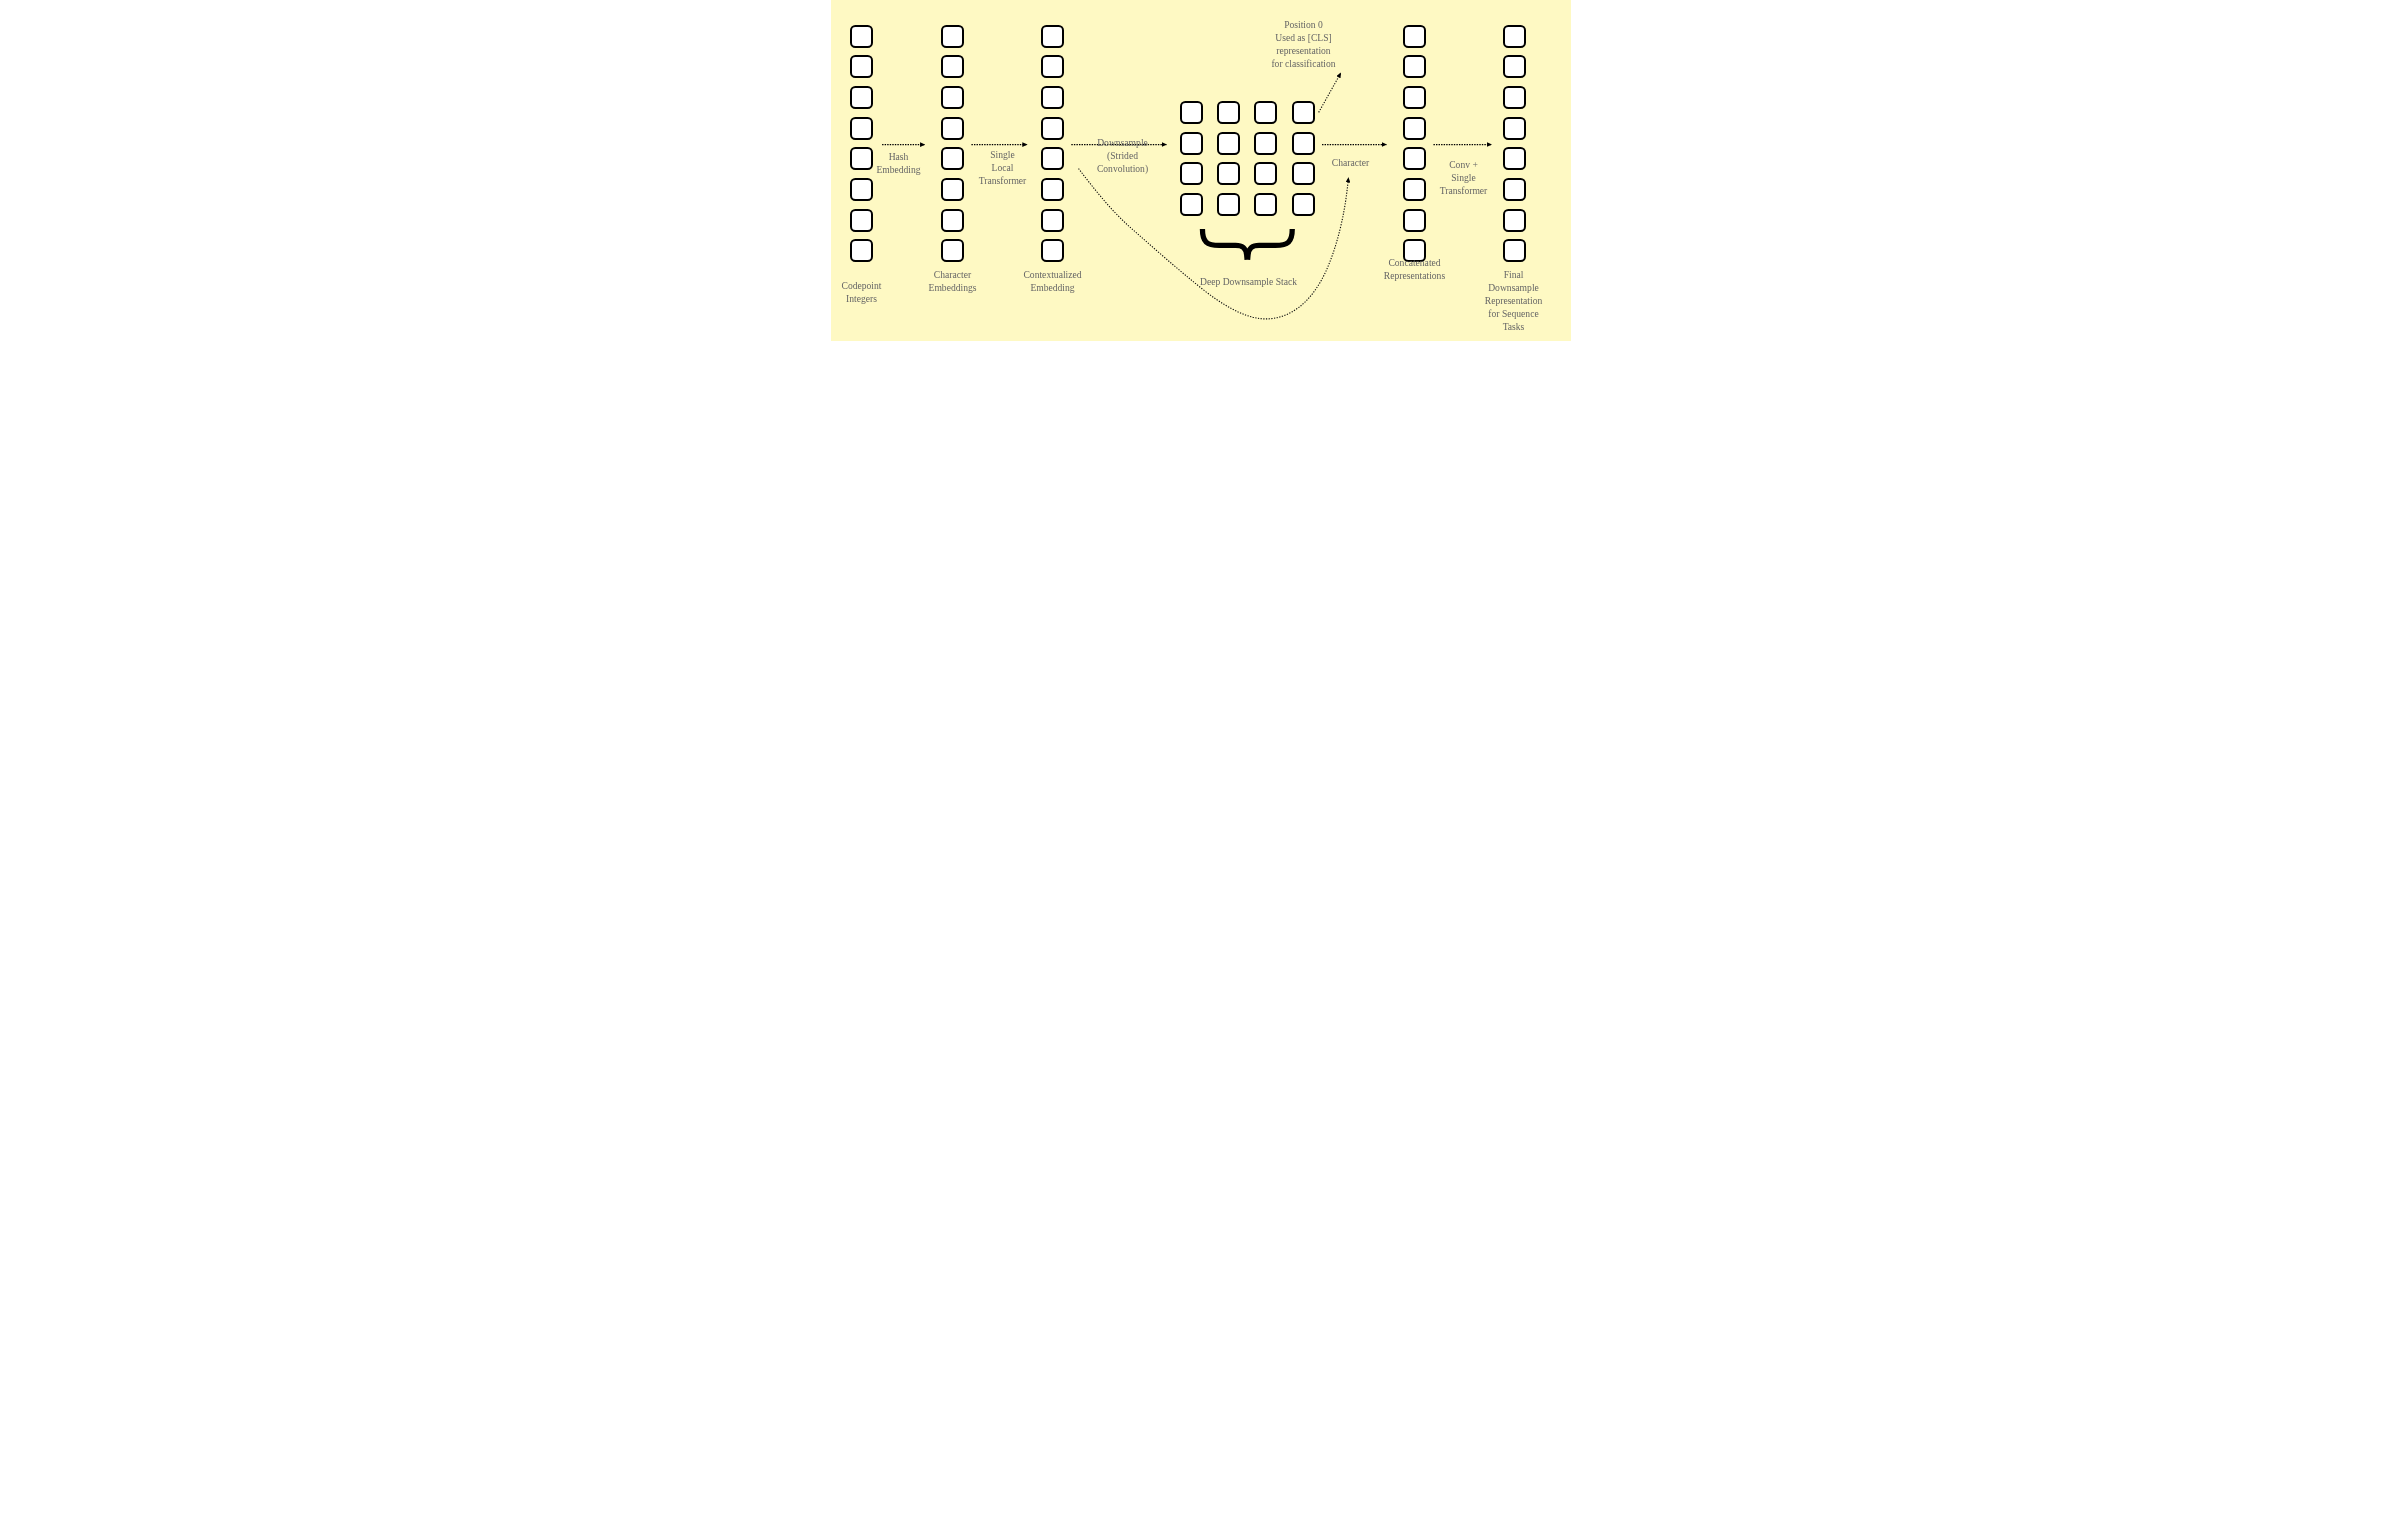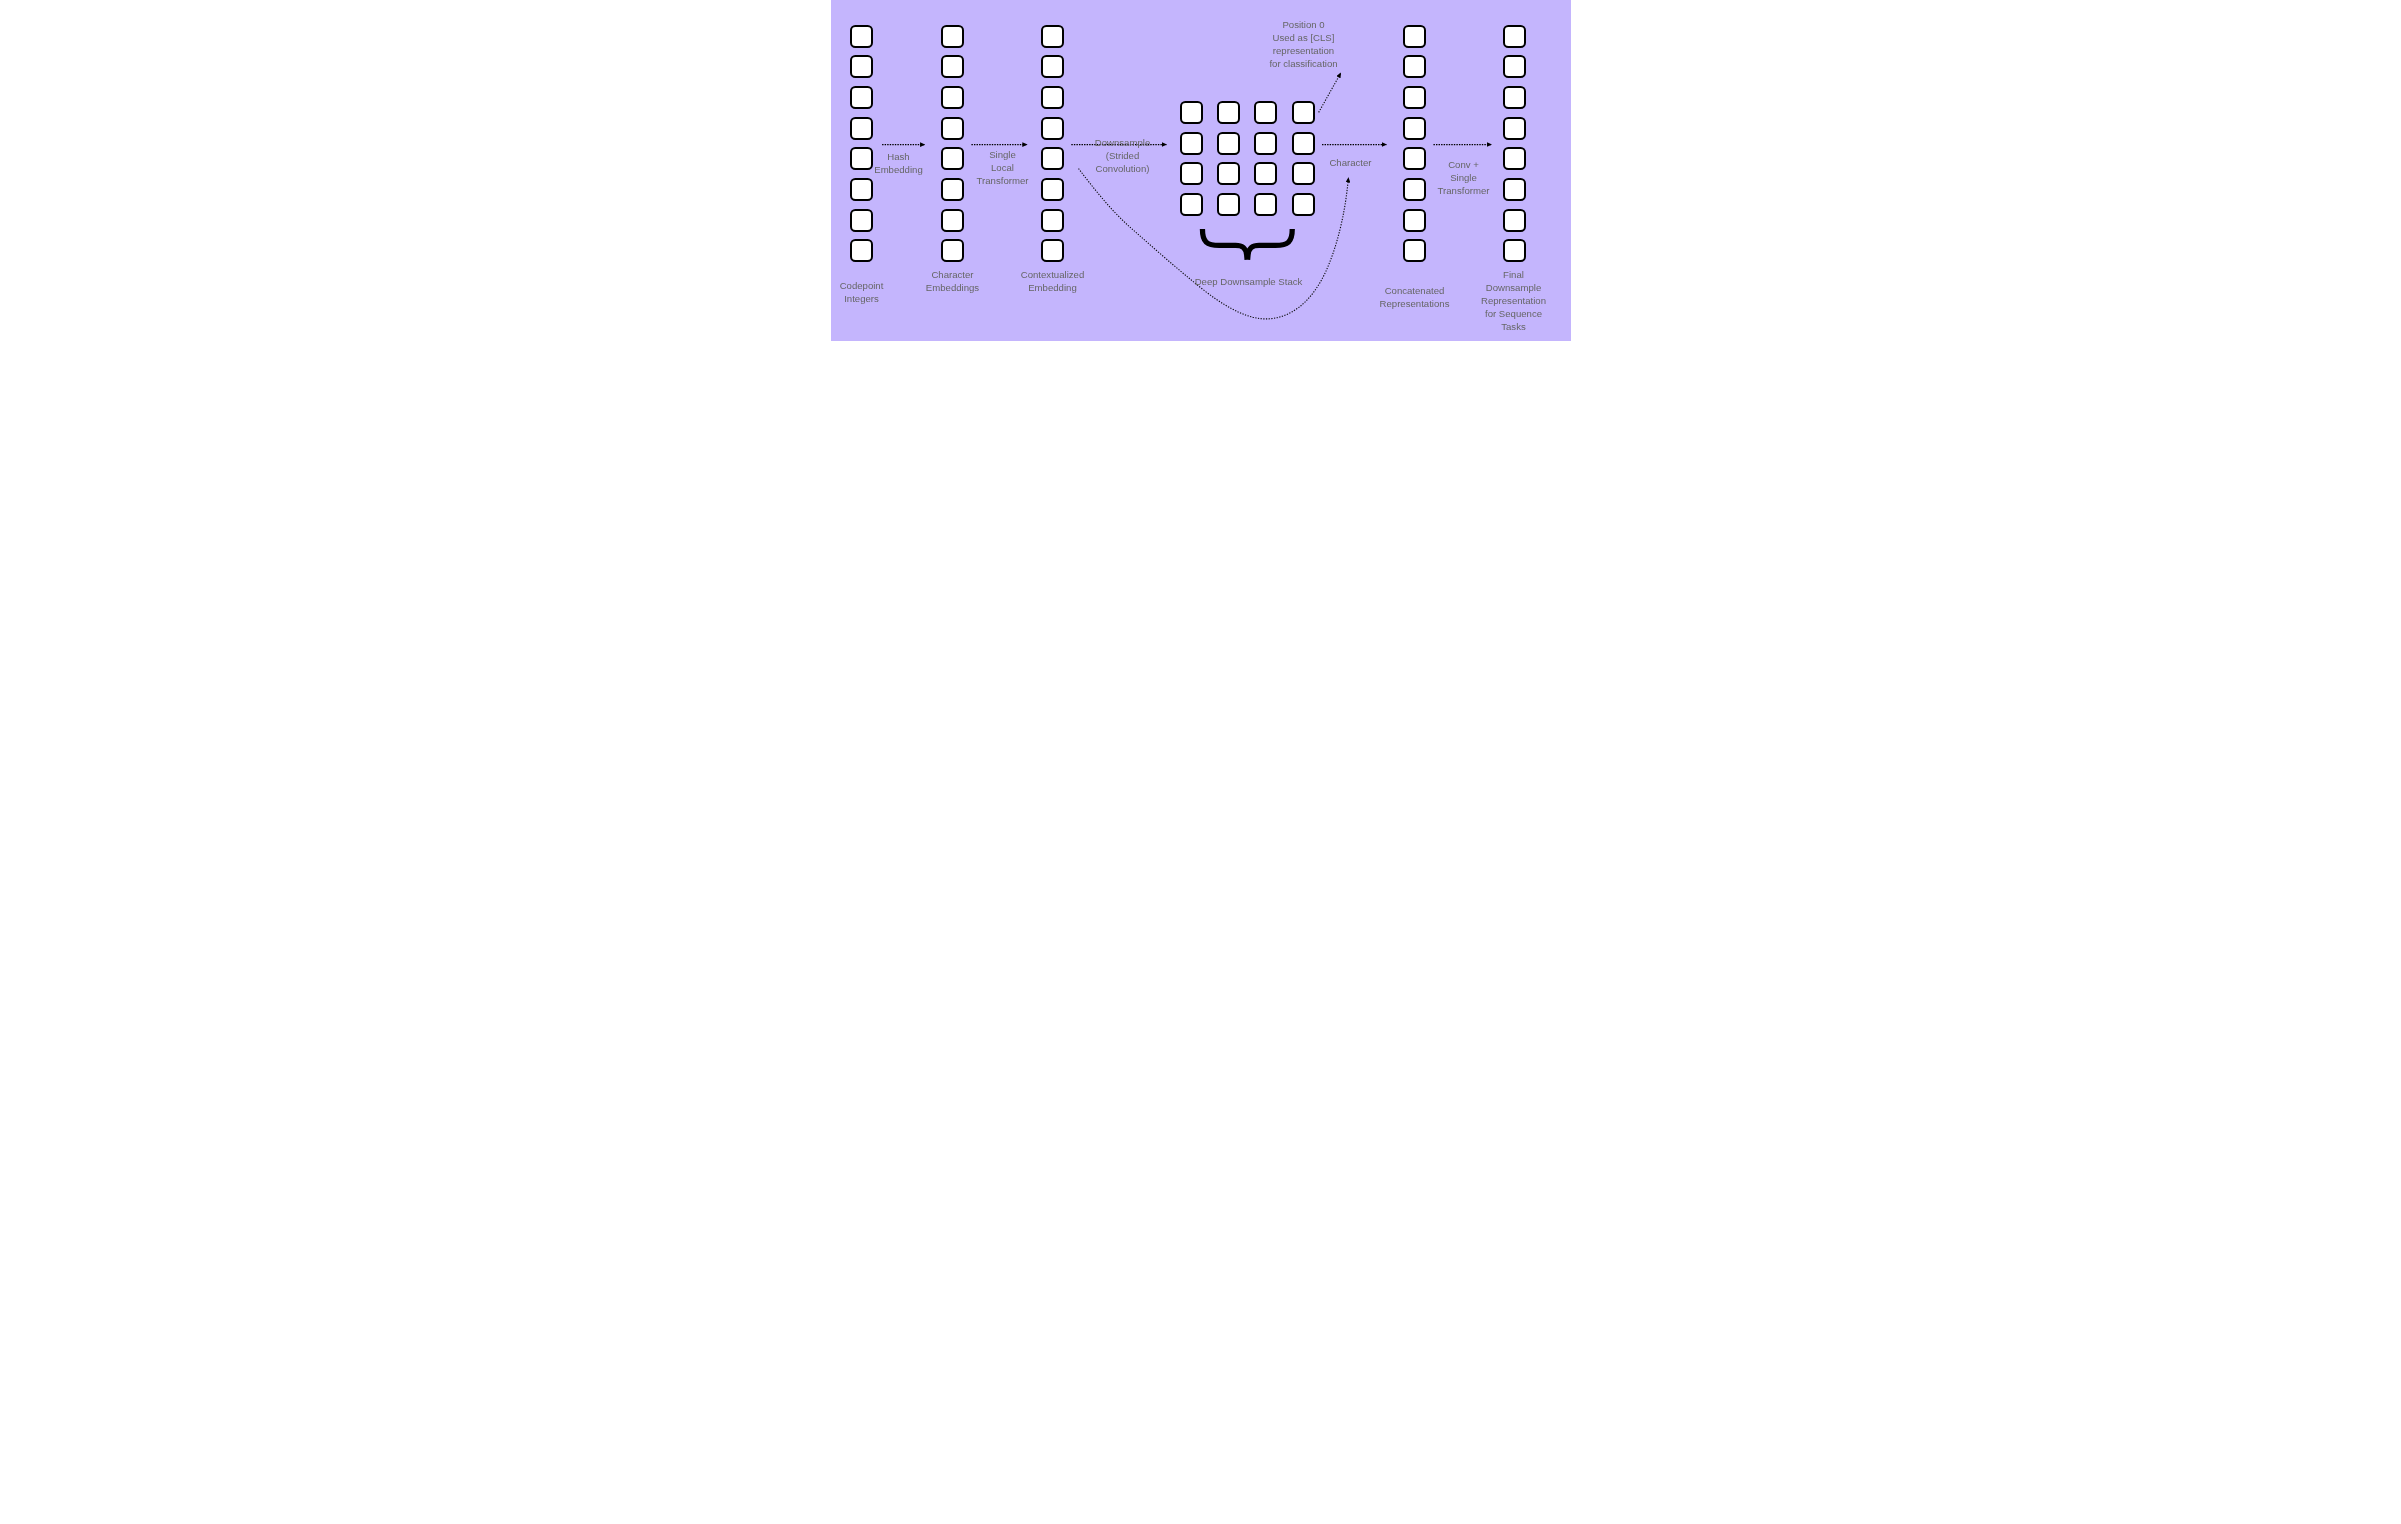--- a/index.html
+++ b/index.html
@@ -1,22 +1,22 @@
 <!DOCTYPE html>
 <html style="font-size:7.7px"><head>
 <meta charset="utf-8">
 <style>
   html, body { margin: 0; padding: 0; background: #ffffff; }
   .canvas {
     position: relative;
     width: 740px;
     height: 341px;
     margin: 0 auto;
-    background: #c4b5fd;
-    font-family: Liberation Sans, sans-serif;
+    background: #fef9c3;
+    font-family: Liberation Serif, serif;
     overflow: hidden;
   }
   svg.overlay { position: absolute; left: 0; top: 0; width: 740px; height: 341px; }
   .dots { fill: none; stroke: #000000; stroke-width: 2.7; stroke-dasharray: 3 2.3; }
   .dots-fine { fill: none; stroke: #0b0b0b; stroke-width: 2.3; stroke-dasharray: 2.6 3; }
   .brace-path { fill: none; stroke: #000000; stroke-width: 11; stroke-linecap: butt; stroke-linejoin: round; }
   .col {
     position: absolute;
     top: 24.5px;
     display: flex;
@@ -169,21 +169,21 @@
 Single
 Transformer</div>
 
   <div class="lbl" style="left:31px;   top:279px">Codepoint
 Integers</div>
   <div class="lbl" style="left:122px;  top:268px">Character
 Embeddings</div>
   <div class="lbl" style="left:222px;  top:268px">Contextualized
 Embedding</div>
   <div class="lbl" style="left:418px;  top:275px">Deep Downsample Stack</div>
-  <div class="lbl" style="left:584px; top:284px">Concatenated
+  <div class="lbl" style="left:584px; top:256px">Concatenated
 Representations</div>
   <div class="lbl" style="left:683px; top:268px">Final
 Downsample
 Representation
 for Sequence Tasks</div>
 
 </div>
 
 
 </body></html>

